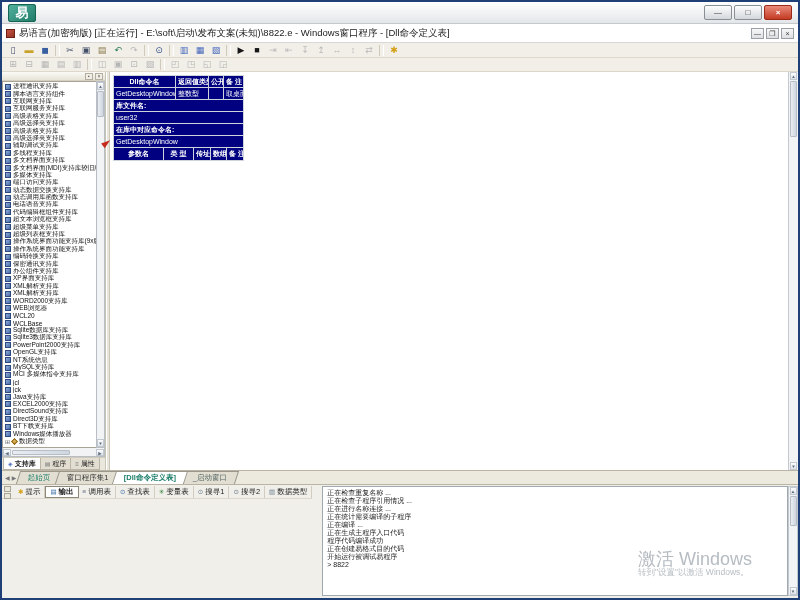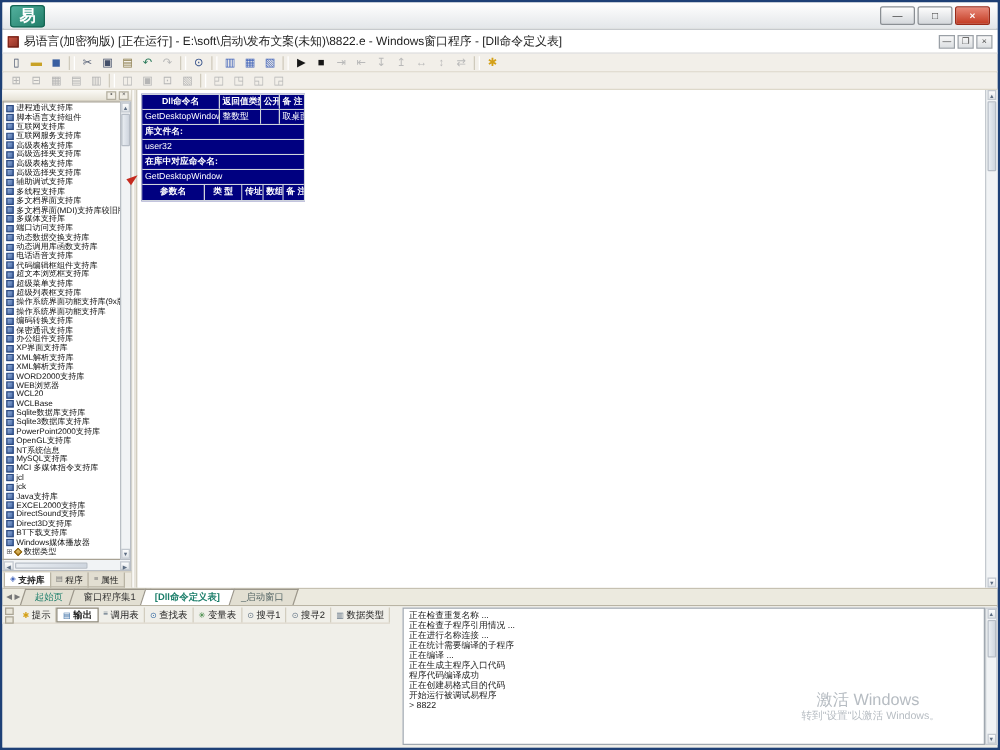--- a/index.html
+++ b/index.html
@@ -119,21 +119,21 @@
   .btab .bi{font-size:6.5px;}
   .btab .bi::before{content:attr(data-glyph);}
   .bp-body{flex:1;position:relative;display:flex;min-height:0;padding-left:10px;}
   .bp-out{flex:1;background:#fff;border:1px solid #a0a8b0;margin:1px 0 2px 0;padding:2px 0 0 4px;overflow:hidden;}
   .oline{font-size:7px;line-height:8px;color:#222;white-space:nowrap;}
   .bp-vscroll{width:10px;flex:none;background:#f1f3f5;border:1px solid #c4c9cf;margin:1px 0 2px 0;
               display:flex;flex-direction:column;align-items:center;}
   .bp-vscroll .sthumb{height:30px;margin-top:1px;}
   .bp-vscroll .sp{flex:1;}
   .watermark{position:absolute;right:46px;bottom:20px;text-align:left;color:#b6bcc2;pointer-events:none;}
-  .wm1{font-size:13px;line-height:15px;margin-left:12px;}
+  .wm1{font-size:18px;line-height:15px;}
   .wm2{font-size:8.5px;line-height:11px;}
 </style>
 </head>
 <body>
 
 <div class="win">
 
   <div class="tbarA">
     <div class="logo">易</div>
     <div class="sp"></div>

